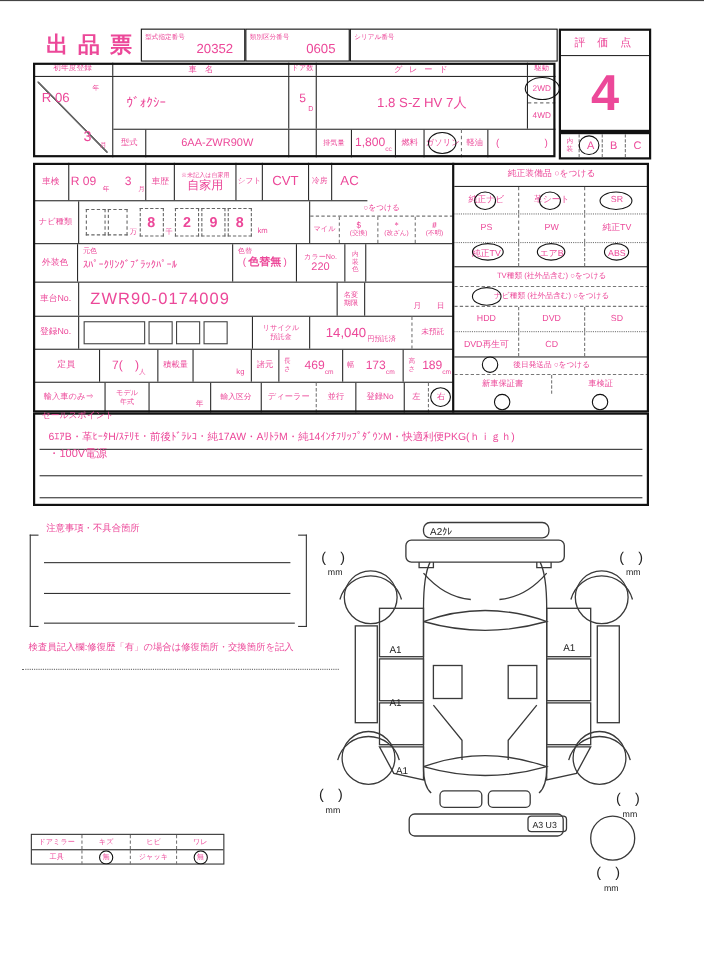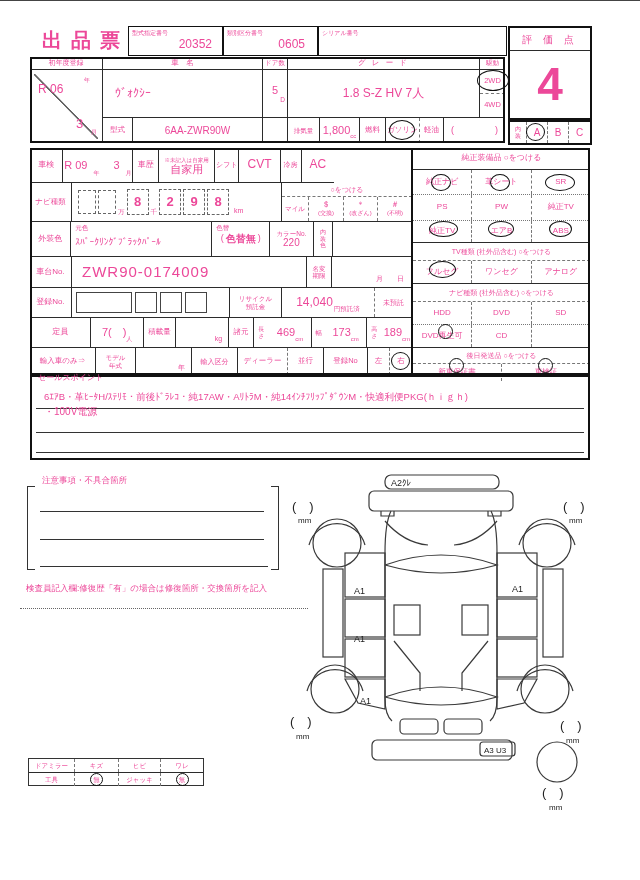--- a/index.html
+++ b/index.html
@@ -266,25 +266,20 @@
       <div class="c dR f8" style="flex:1">PS</div>
       <div class="c dR f8" style="flex:1">PW</div>
       <div class="c f8" style="flex:1">純正TV</div>
     </div>
     <div style="display:flex;height:21px" class="bB">
       <div class="c dR f8" style="flex:1">純正TV</div>
       <div class="c dR f8" style="flex:1">エアB</div>
       <div class="c f8" style="flex:1">ABS</div>
     </div>
     <div class="c dashB f7" style="height:18px">TV種類 (社外品含む) ○をつける</div>
-    <div style="display:flex;height:22px" class="bB">
-      <div class="c dR f8" style="flex:1">フルセグ</div>
-      <div class="c dR f8" style="flex:1">ワンセグ</div>
-      <div class="c f8" style="flex:1">アナログ</div>
-    </div>
     <div class="c dashB f7" style="height:18px">ナビ種類 (社外品含む) ○をつける</div>
     <div style="display:flex;height:22px" class="dotB">
       <div class="c dR f8" style="flex:1">HDD</div>
       <div class="c dR f8" style="flex:1">DVD</div>
       <div class="c f8" style="flex:1">SD</div>
     </div>
     <div style="display:flex;height:22px" class="bB">
       <div class="c dR f8" style="flex:1">DVD再生可</div>
       <div class="c dR f8" style="flex:1">CD</div>
       <div class="c f8" style="flex:1"></div>

